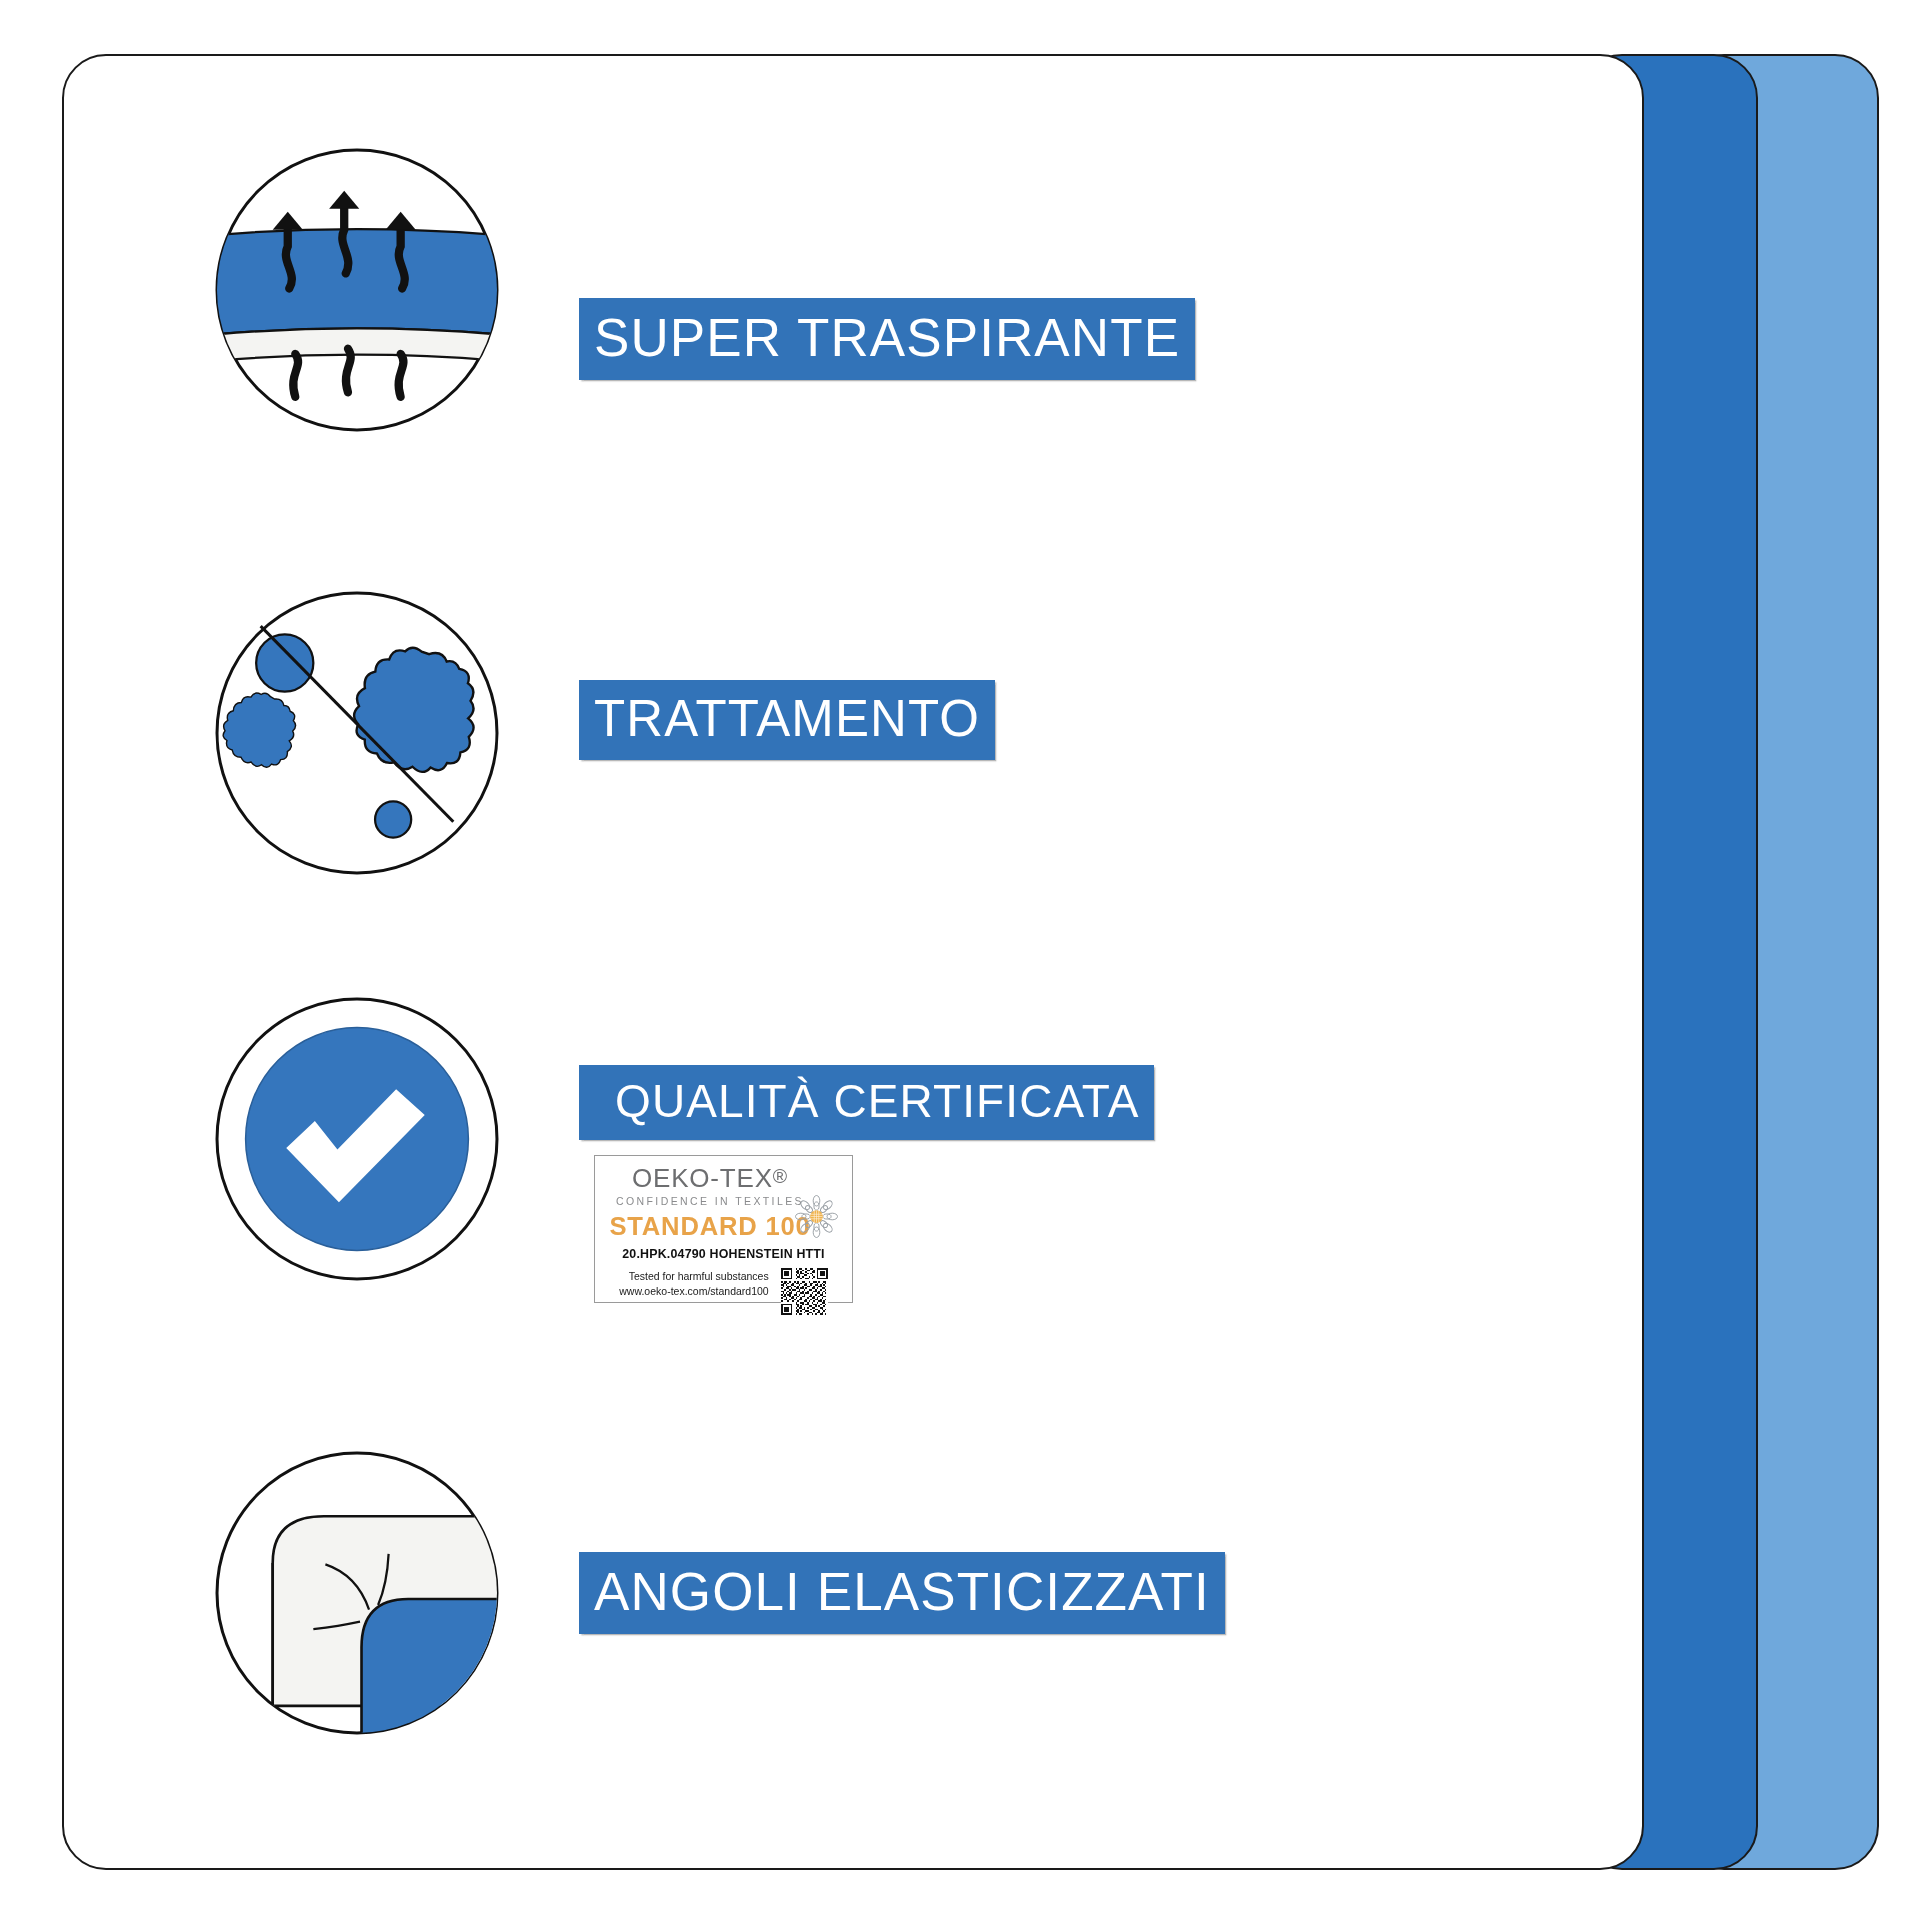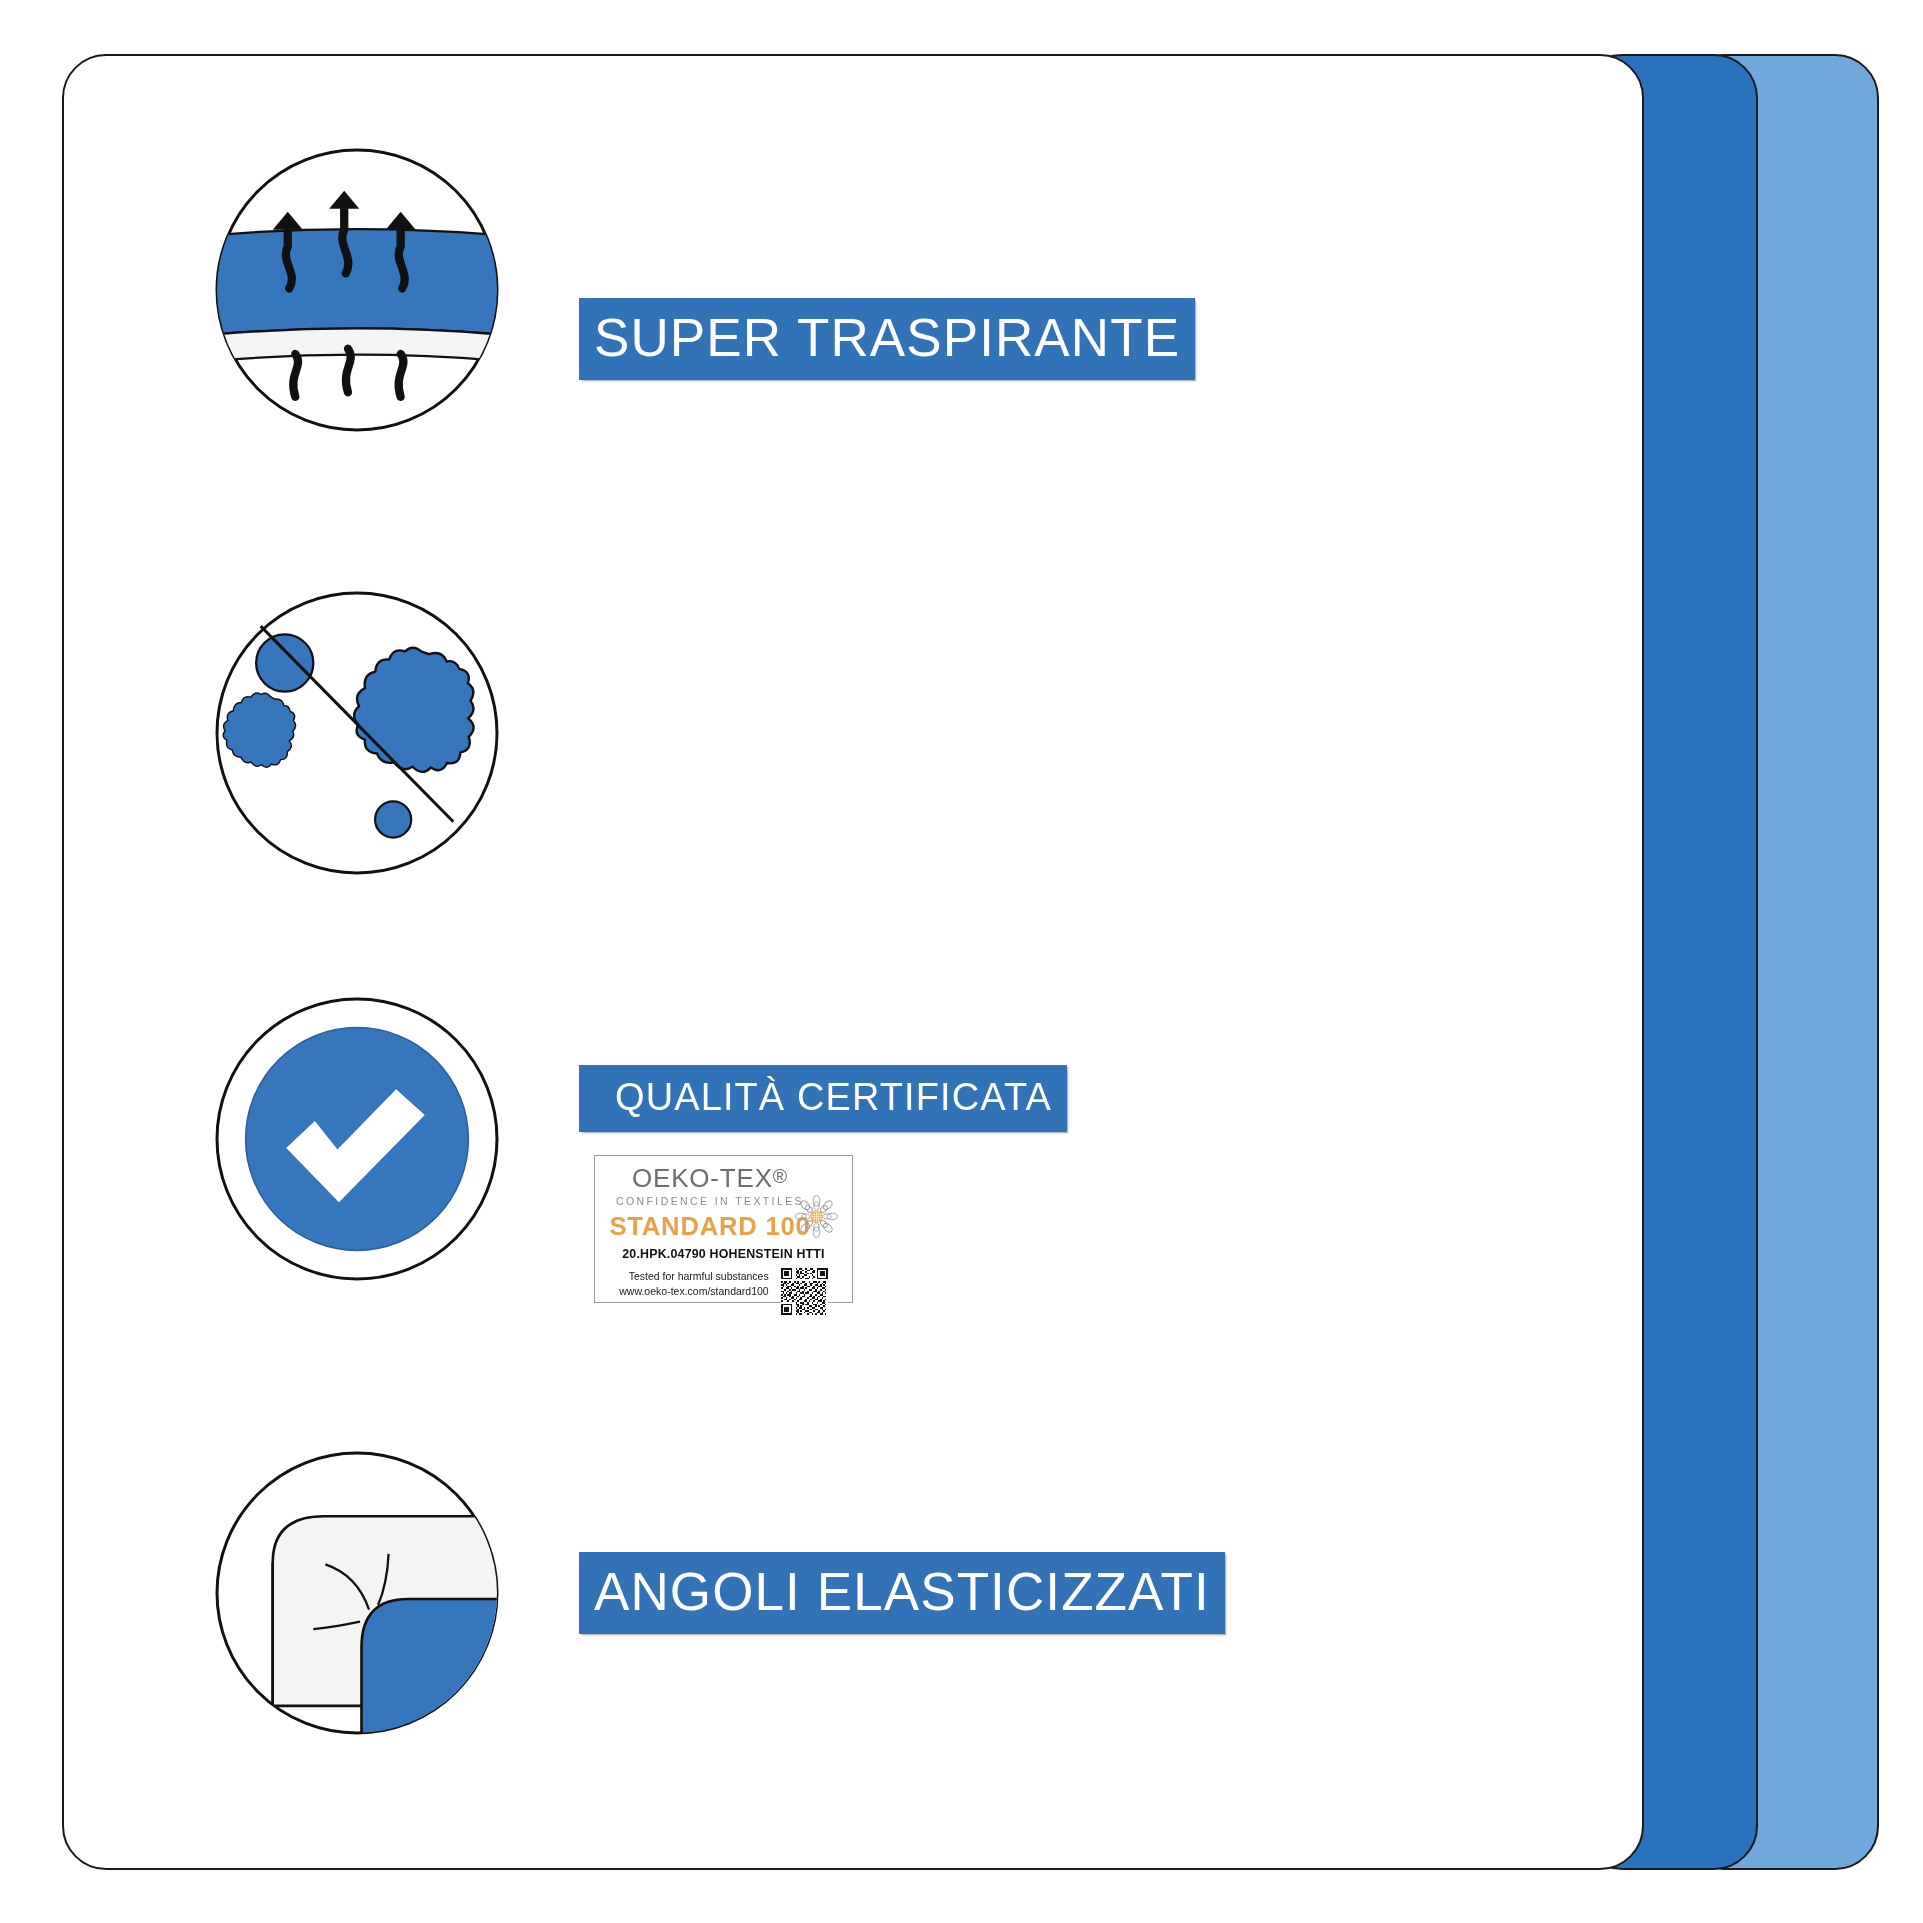--- a/index.html
+++ b/index.html
@@ -30,21 +30,21 @@
   .badge{
     display:inline-block;background:#3273b8;color:#ffffff;
     font-family:"Liberation Sans",sans-serif;font-weight:400;
     letter-spacing:1.1px;line-height:1.0;
     padding:12.8px 15px 16px 15px;
     box-shadow:1.5px 1.5px 1.5px rgba(0,0,0,0.28);
     white-space:nowrap;
   }
   .badge.l1{font-size:53px;}
   .badge.l2{font-size:51px;}
-  .badge.l3{font-size:38px;padding-left:36px;}
+  .badge.l3{font-size:46px;padding-left:36px;}
   .badge.l4{font-size:53px;}
 
   
   .oeko{
     position:absolute;left:594px;top:1155px;width:259px;height:148px;
     background:#ffffff;border:1.1px solid #9a9a9a;box-sizing:border-box;
     padding:9px 0 0 0;
   }
   .oeko-main{position:relative;width:100%;text-align:center;}
   .oeko-title{
@@ -134,21 +134,21 @@
 
       <path d="M 252 45 q 14 -10 24 2 q 10 -6 18 4 q 16 -2 16 14 q 14 4 10 20 q 12 8 4 22
                q 16 6 8 22 q 10 14 -4 22 q 4 16 -12 18 q -2 16 -18 12 q -6 14 -22 6
                q -10 12 -24 2 q -14 8 -24 -4 q -16 4 -20 -12 q -16 0 -14 -16 q -14 -8 -6 -22
                q -12 -12 0 -24 q -8 -16 6 -24 q -4 -16 12 -20 q 0 -16 16 -16 q 6 -12 20 -6 z" fill="#3576bd" stroke="#111" stroke-width="3" transform="translate(-150,150) rotate(30 255 150) scale(0.62)"></path>
 
       <line x1="62" y1="48" x2="318" y2="308" stroke="#111" stroke-width="4"></line>
     </svg>
   </div>
   <div class="labels" style="left:579px;top:680px;">
-    <br>
+    <span class="badge l2">TRATTAMENTO</span><br>
   </div>
 
   <div class="icon-wrap" style="left:214px;top:996px;">
     <svg width="286" height="286" viewBox="0 0 380 380">
       <circle cx="190" cy="190" r="186" fill="#ffffff" stroke="#111" stroke-width="4"></circle>
       <circle cx="190" cy="190" r="148" fill="#3576bd" stroke="#2a5f99" stroke-width="2"></circle>
       <path d="M 100 196 L 138 160 L 168 198 L 246 118 L 284 152 L 170 268 Z" fill="#ffffff" transform="translate(-4,6)"></path>
     </svg>
   </div>
   <div class="labels" style="left:579px;top:1065px;">

